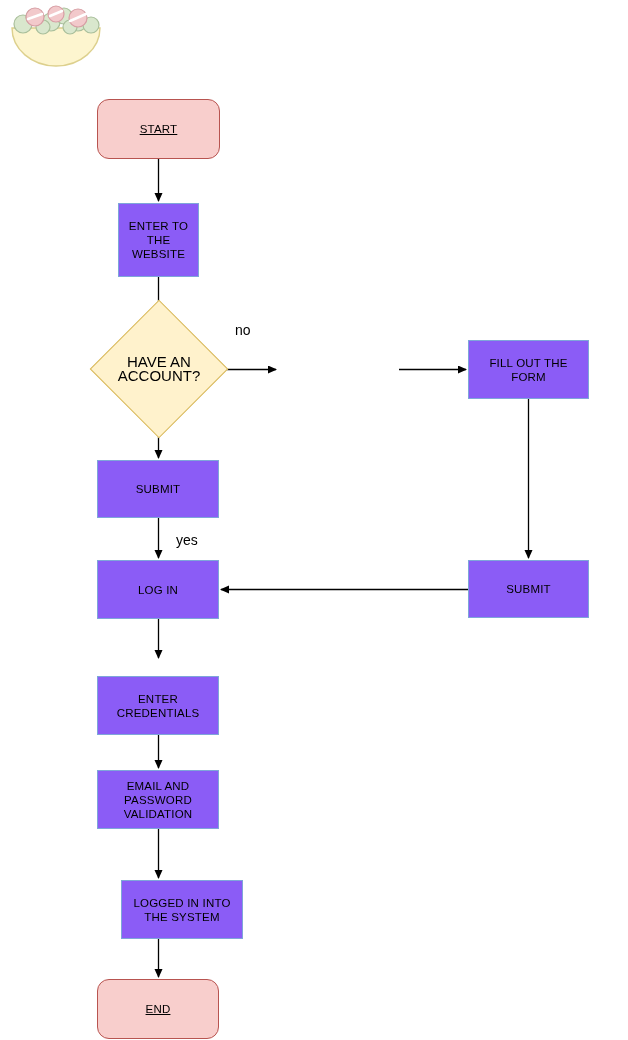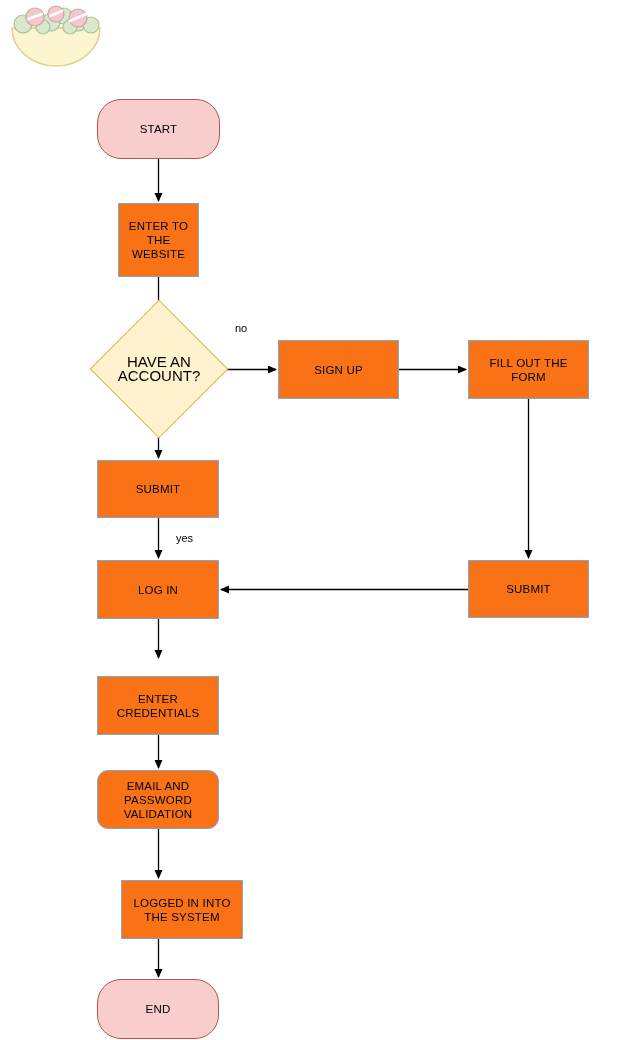--- a/index.html
+++ b/index.html
@@ -29,24 +29,25 @@
     line-height: 14px;
     letter-spacing: 0.2px;
   }
   .node .label {
     display: block;
     white-space: pre-line;
   }
   .terminator {
     background: #f8cecc;
     border: 1px solid #b85450;
-    border-radius: 24px;
+    border-radius: 12px;
+    text-decoration: underline;
   }
   .process {
-    background: #f97316;
+    background: #8b5cf6;
     border: 1px solid #7ea6d9;
   }
   .decision-wrap {
     position: absolute;
   }
   .decision-shape {
     position: absolute;
     left: 0;
     top: 0;
     width: 100%;
@@ -66,21 +67,21 @@
     align-items: center;
     justify-content: center;
     text-align: center;
     font-size: 15px;
     line-height: 14px;
     color: #000;
     white-space: pre-line;
   }
   .edge-label {
     position: absolute;
-    font-size: 11px;
+    font-size: 14px;
     color: #000000;
     white-space: nowrap;
   }
   #connectors {
     position: absolute;
     left: 0;
     top: 0;
     width: 628px;
     height: 1040px;
     pointer-events: none;
@@ -151,23 +152,20 @@
 THE
 WEBSITE</span>
   </div>
 
   <div class="decision-wrap" style="left:110px; top:320px; width:98px; height:98px;">
     <div class="decision-shape"></div>
     <div class="decision-text">HAVE AN
 ACCOUNT?</div>
   </div>
 
-  <div class="node process" style="left:278px; top:340px; width:121px; height:59px;">
-    <span class="label">SIGN UP</span>
-  </div>
 
   <div class="node process" style="left:468px; top:340px; width:121px; height:59px;">
     <span class="label">FILL OUT THE
 FORM</span>
   </div>
 
   <div class="node process" style="left:97px; top:460px; width:122px; height:58px;">
     <span class="label">SUBMIT</span>
   </div>
 
@@ -177,21 +175,21 @@
 
   <div class="node process" style="left:97px; top:560px; width:122px; height:59px;">
     <span class="label">LOG IN</span>
   </div>
 
   <div class="node process" style="left:97px; top:660px; width:122px; height:59px;margin-top:16px;">
     <span class="label">ENTER
 CREDENTIALS</span>
   </div>
 
-  <div class="node process" style="left:97px; top:770px; width:122px; height:59px;border-radius:11px;">
+  <div class="node process" style="left:97px; top:770px; width:122px; height:59px;">
     <span class="label">EMAIL AND
 PASSWORD
 VALIDATION</span>
   </div>
 
   <div class="node process" style="left:97px; top:880px; width:122px; height:59px;margin-left:24px;">
     <span class="label">LOGGED IN INTO
 THE SYSTEM</span>
   </div>
 

